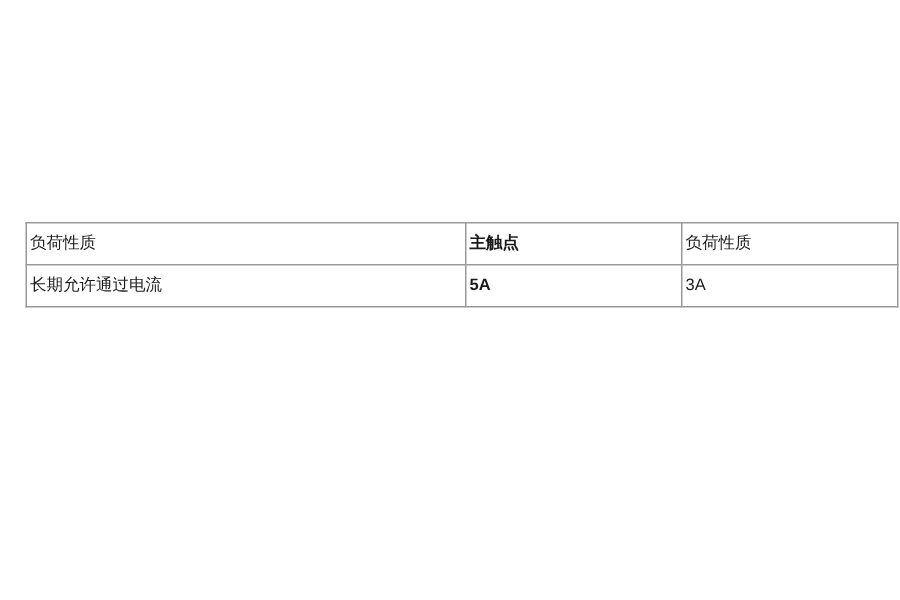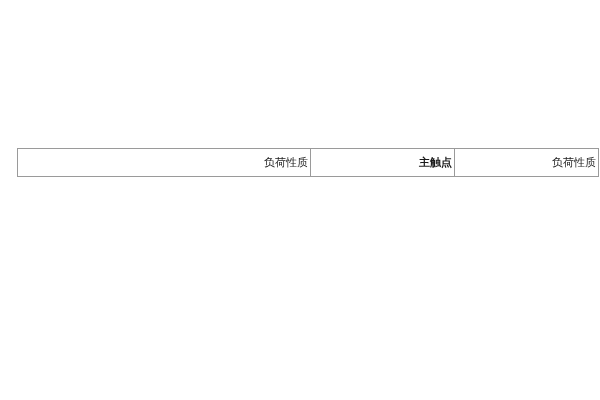--- a/index.html
+++ b/index.html
@@ -23,21 +23,21 @@
     position: absolute;
     left: 17px;
     top: 148px;
     width: 566px;
     border-collapse: collapse;
     table-layout: fixed;
   }
   .spec-table td {
     border: 1px solid #9a9a9a;
     height: 27px;
-    text-align: right;
+    text-align: left;
     vertical-align: middle;
     font-size: 11px;
     color: #1a1a1a;
     padding: 0 2px;
     line-height: 1.2;
     white-space: nowrap;
     overflow: hidden;
   }
   .col-desc { width: 288px; }
   .col-main { width: 139px; font-weight: bold; }
@@ -47,15 +47,20 @@
 <body>
 
 <div class="page">
   <table class="spec-table">
     <tbody>
       <tr>
         <td class="col-desc">负荷性质</td>
         <td class="col-main">主触点</td>
         <td class="col-sig">负荷性质</td>
       </tr>
+      <tr>
+        <td class="col-desc">长期允许通过电流</td>
+        <td class="col-main">5A</td>
+        <td class="col-sig">3A</td>
+      </tr>
     </tbody>
   </table>
 </div>
 
 </body></html>

